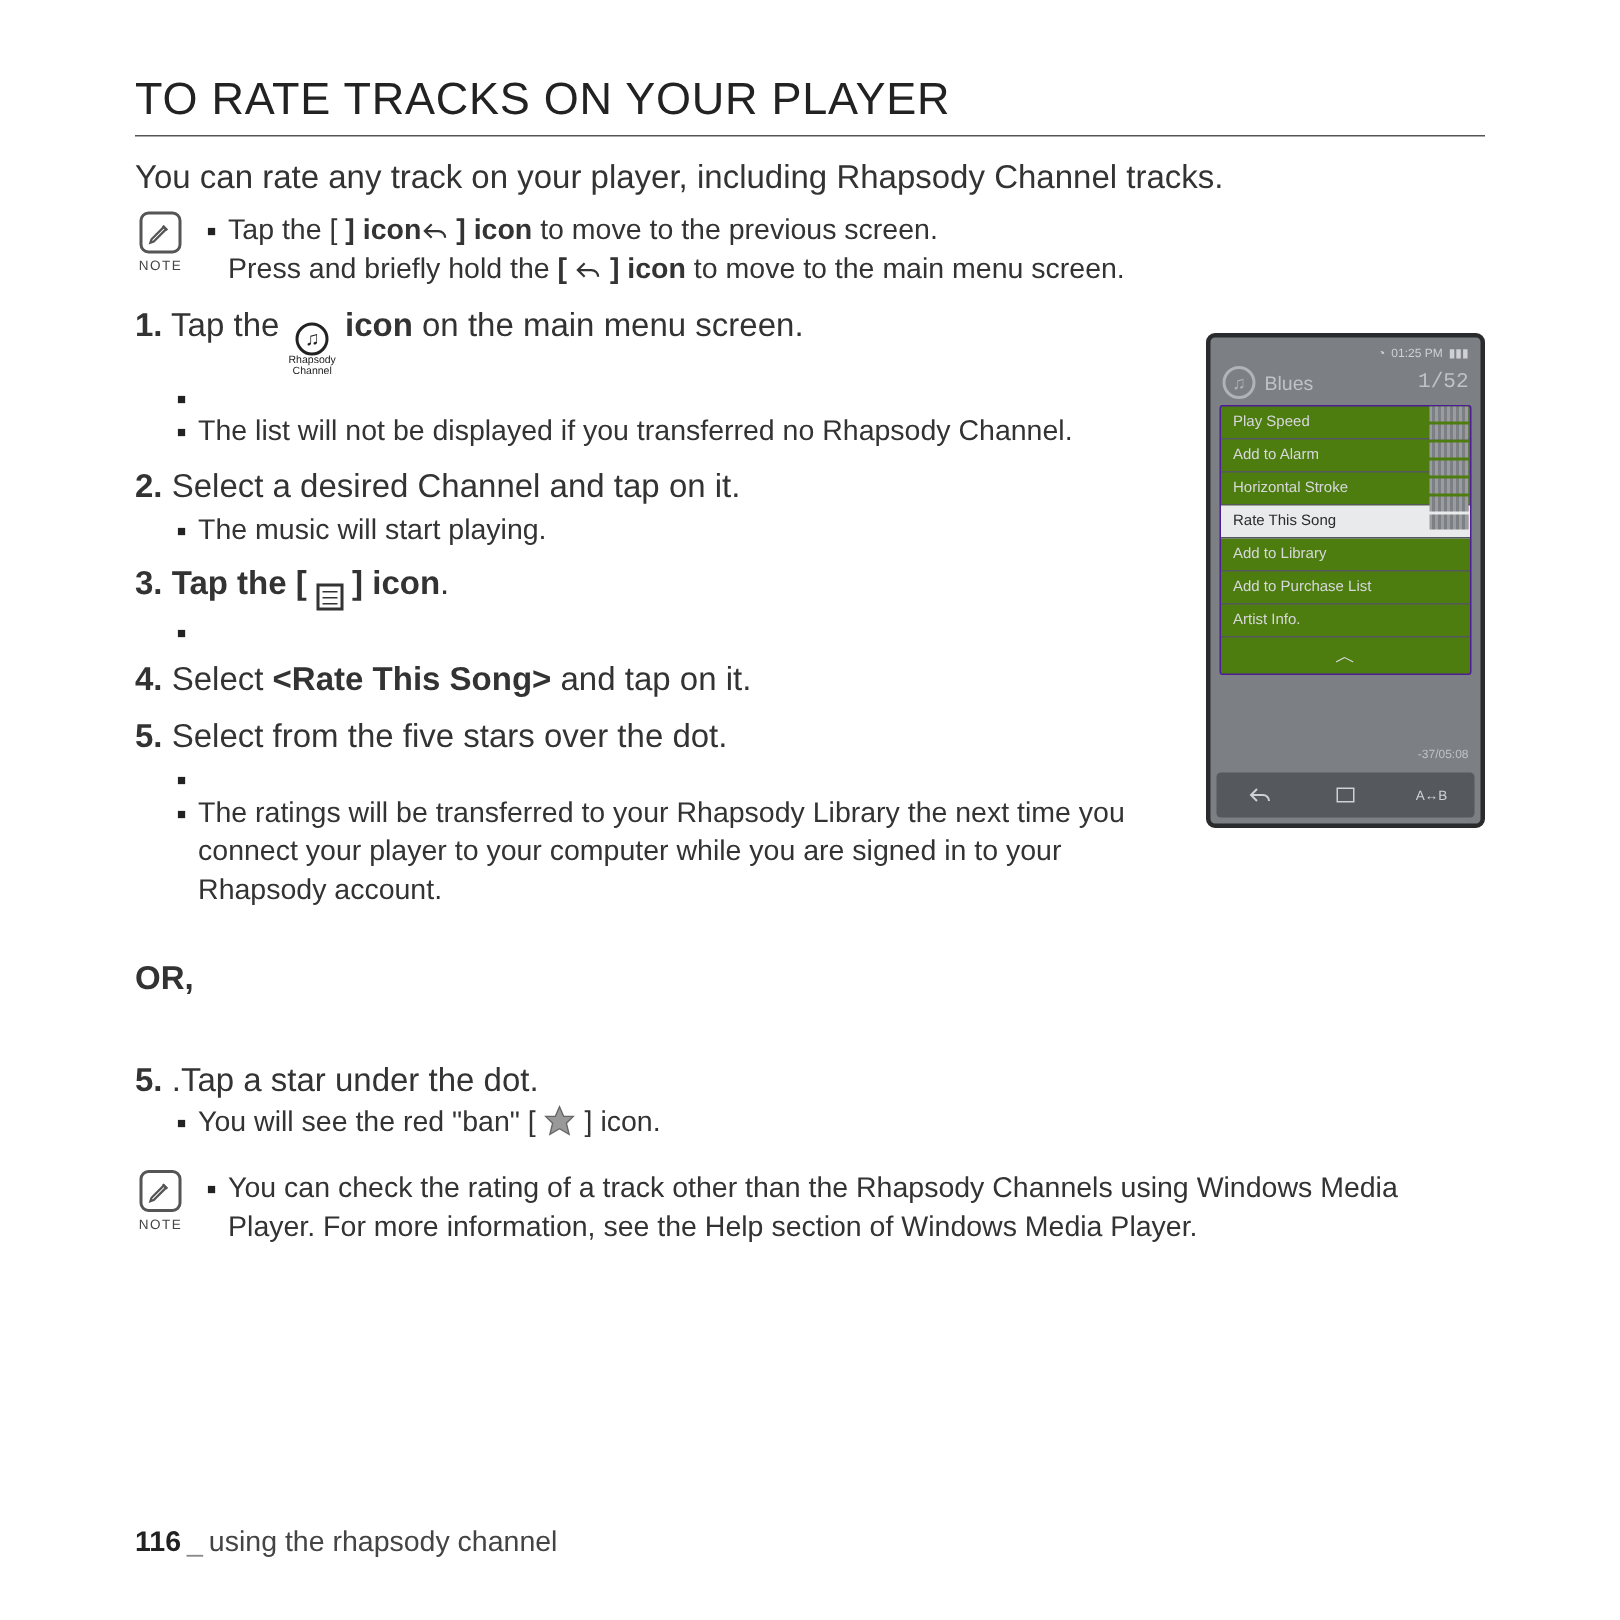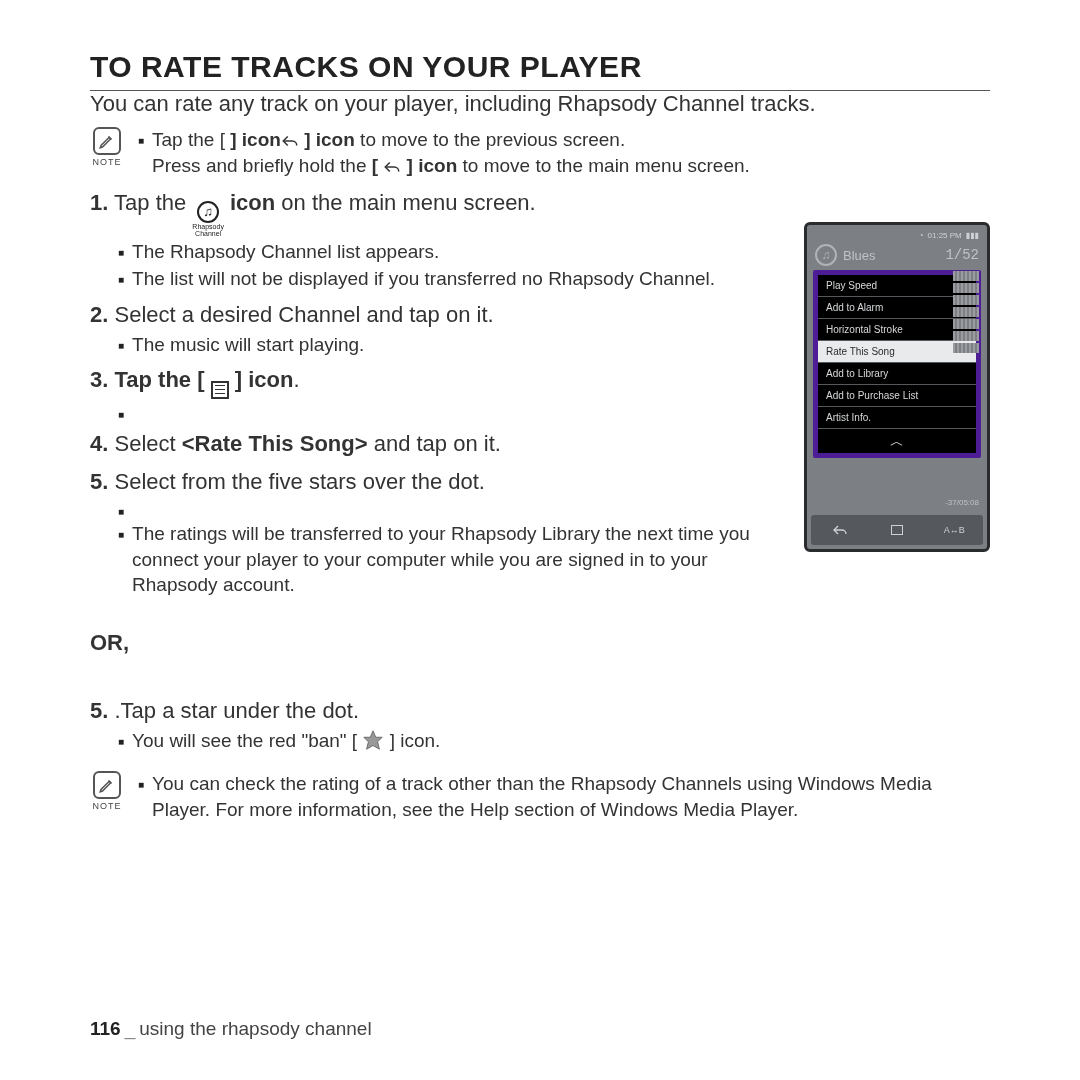--- a/index.html
+++ b/index.html
@@ -7,25 +7,26 @@
     width: 1080px;
     height: 1080px;
     background: #fff;
     font-family: Arial, Helvetica, sans-serif;
     color: #333;
     position: relative;
     padding: 50px 90px 40px 90px;
   }
   .page-title {
     font-size: 30px;
-    font-weight: bold;
+    font-weight: normal;
     letter-spacing: 0.5px;
     color: #222;
     border-bottom: 1.5px solid #555;
     padding-bottom: 6px;
+    margin-bottom: 14px;
   }
   .intro {
     font-size: 22px;
     color: #333;
     margin-bottom: 10px;
   }
   .note-row {
     display: flex;
     align-items: flex-start;
     margin-bottom: 10px;
@@ -160,22 +161,22 @@
     padding: 0 4px 4px;
   }
   .device .header .disc{
     width:22px;height:22px;border:2px solid #b0b3b7;border-radius:50%;
     display:flex;align-items:center;justify-content:center;
     color:#b0b3b7;font-size:12px;
   }
   .device .header .title{ color:#bfc2c6; font-size:13px; }
   .device .header .count{ margin-left:auto; color:#bfc2c6; font-size:14px;font-family:Liberation Mono, monospace; }
   .device .menu{
-    background:#000000;
-    border:5px solid #4c1d95;
+    background:#4d7c0f;
+    border:1px solid #4c1d95;
     border-radius:2px;
     margin: 0 2px;
   }
   .device .menu .mi{
     padding:5px 8px;
     border-bottom:1px solid #55585c;
     font-size:10px;
     color:#d6d8da;
   }
   .device .menu .mi.sel{
@@ -269,21 +270,20 @@
   <div class="step">
     <div class="step-line">
       <span class="bold">1.</span><span> Tap the </span><span class="rhapsody-icon">
           <span class="circ">♫</span>
           <span class="lbl">Rhapsody</span>
           <span class="lbl">Channel</span>
         </span><span class="bold"> icon</span><span> on the main menu screen.</span>
     </div>
     <div class="step-sub">
         <span class="sq">■</span>
-        <span>The Rhapsody Channel list appears.</span>
       </div>
     <div class="step-sub">
         <span class="sq">■</span>
         <span>The list will not be displayed if you transferred no Rhapsody Channel.</span>
       </div>
   </div>
 
   <div class="step">
     <div class="step-line">
       <span class="bold">2.</span><span> Select a desired Channel and tap on it.</span>

